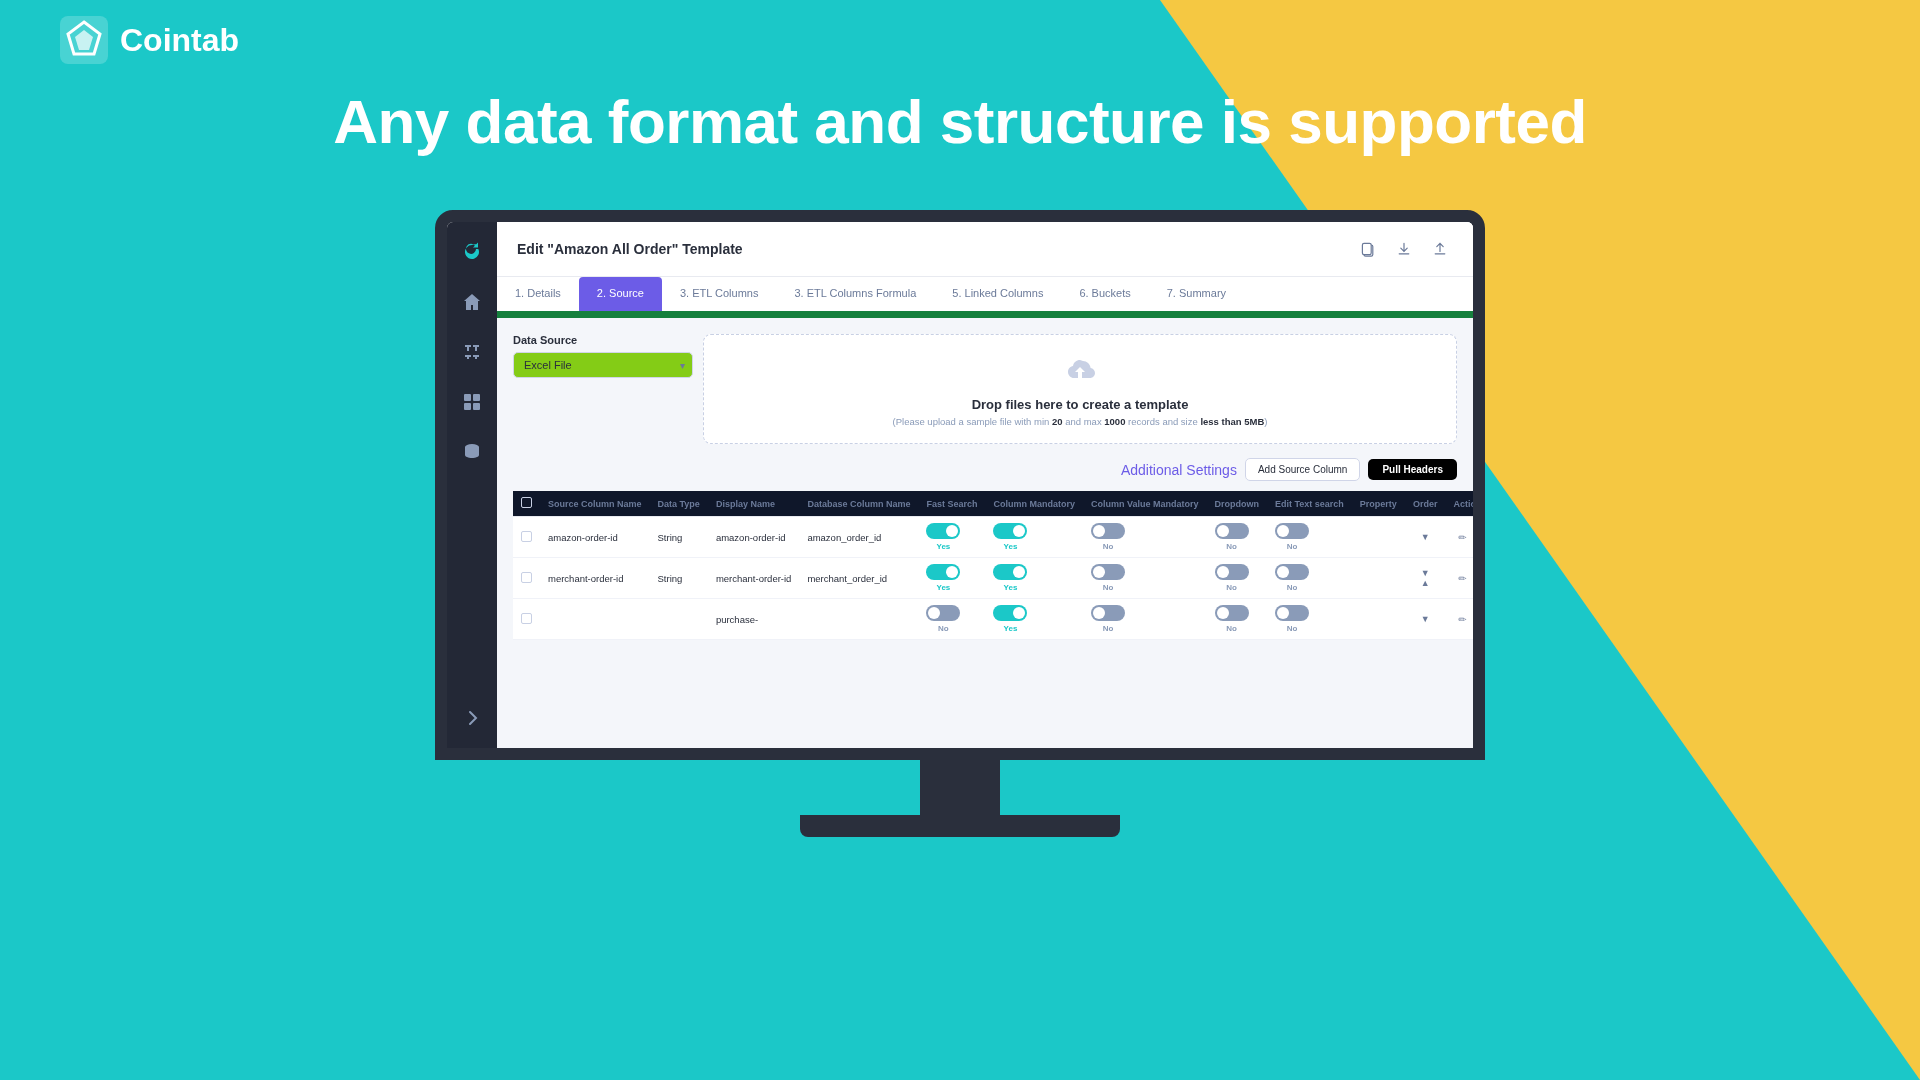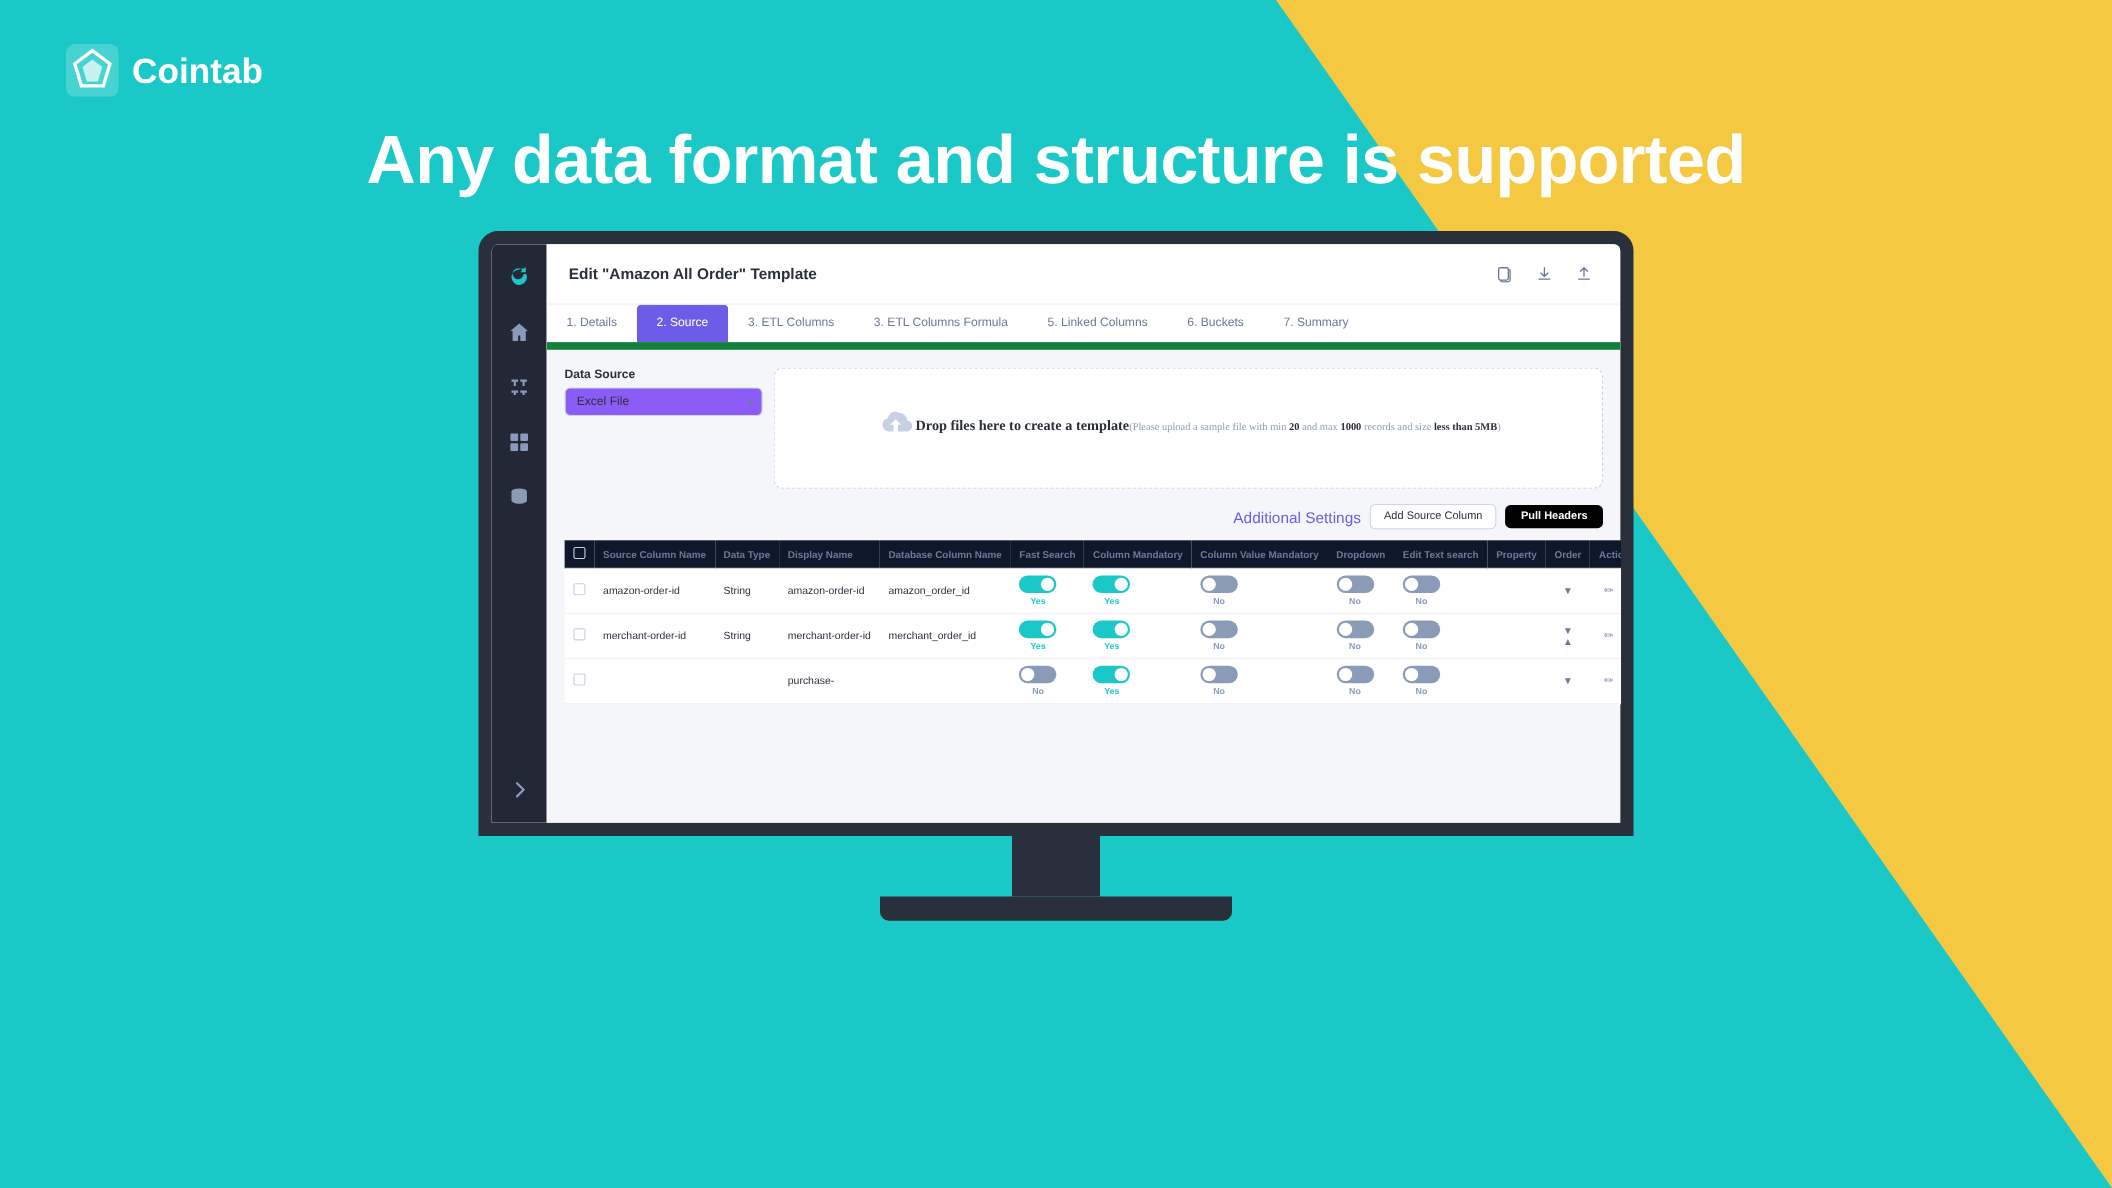--- a/index.html
+++ b/index.html
@@ -31,21 +31,21 @@
       z-index: 1;
     }
 
     
     .header-area {
       position: absolute;
       top: 0;
       left: 0;
       right: 0;
       z-index: 2;
-      padding: 40px 60px 0 60px;
+      padding: 16px 60px 0 60px;
     }
     .logo-row {
       display: flex;
       align-items: center;
       gap: 12px;
     }
     .logo-icon {
       width: 48px;
       height: 48px;
     }
@@ -222,38 +222,37 @@
       font-size: 10px;
       pointer-events: none;
     }
     .select-wrapper select {
       width: 100%;
       padding: 6px 24px 6px 10px;
       border: 1px solid #d0d5e8;
       border-radius: 5px;
       font-size: 11px;
       color: #2a2f3c;
-      background: #8b5cf6;
+      background: #84cc16;
       appearance: none;
       cursor: pointer;
     }
 
     
     .drop-zone {
       flex: 1;
       background: #fff;
       border: 1.5px dashed #c8d0e4;
       border-radius: 8px;
       display: flex;
-      flex-direction: row;
+      flex-direction: column;
       align-items: center;
       justify-content: center;
       min-height: 110px;
       cursor: pointer;
-      font-family: Liberation Serif, serif;
     }
     .drop-zone-icon {
       font-size: 28px;
       color: #c8d0e4;
       margin-bottom: 6px;
     }
     .drop-zone-title {
       font-size: 13px;
       font-weight: 600;
       color: #2a2f3c;

